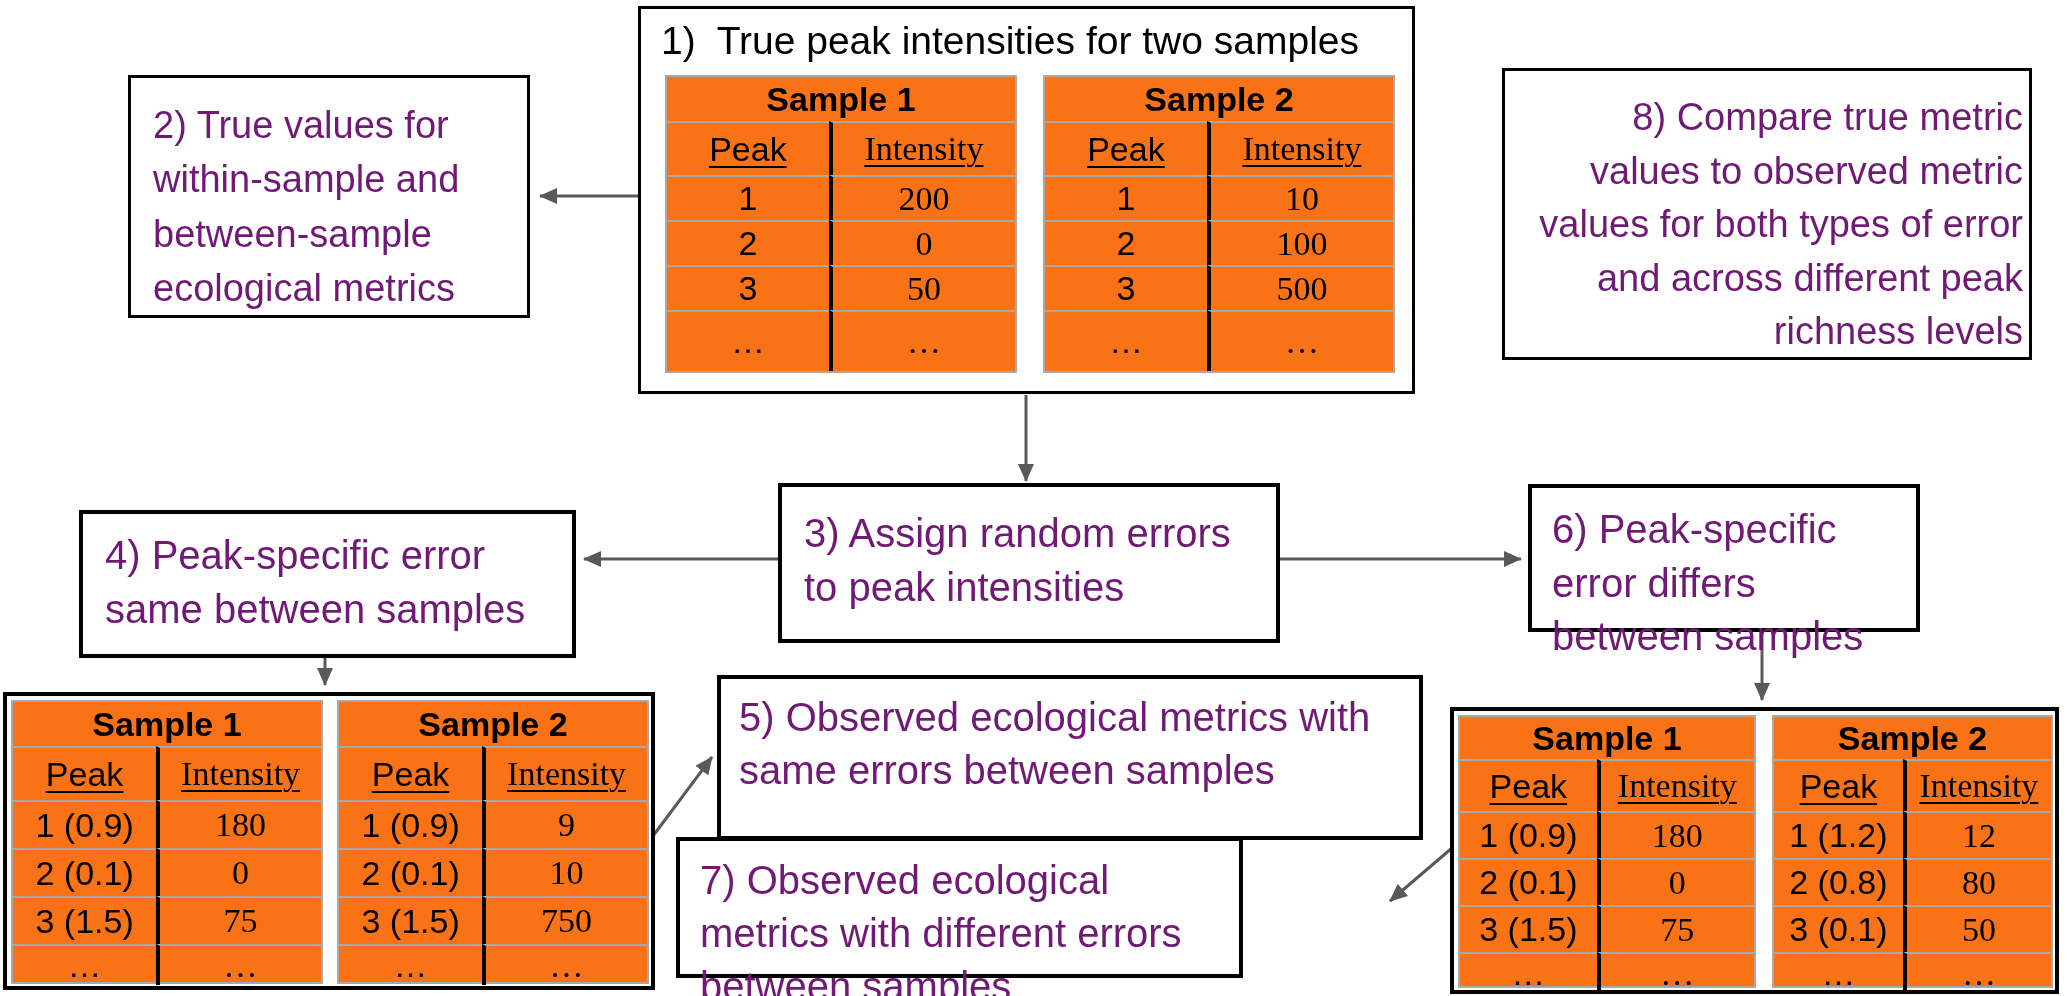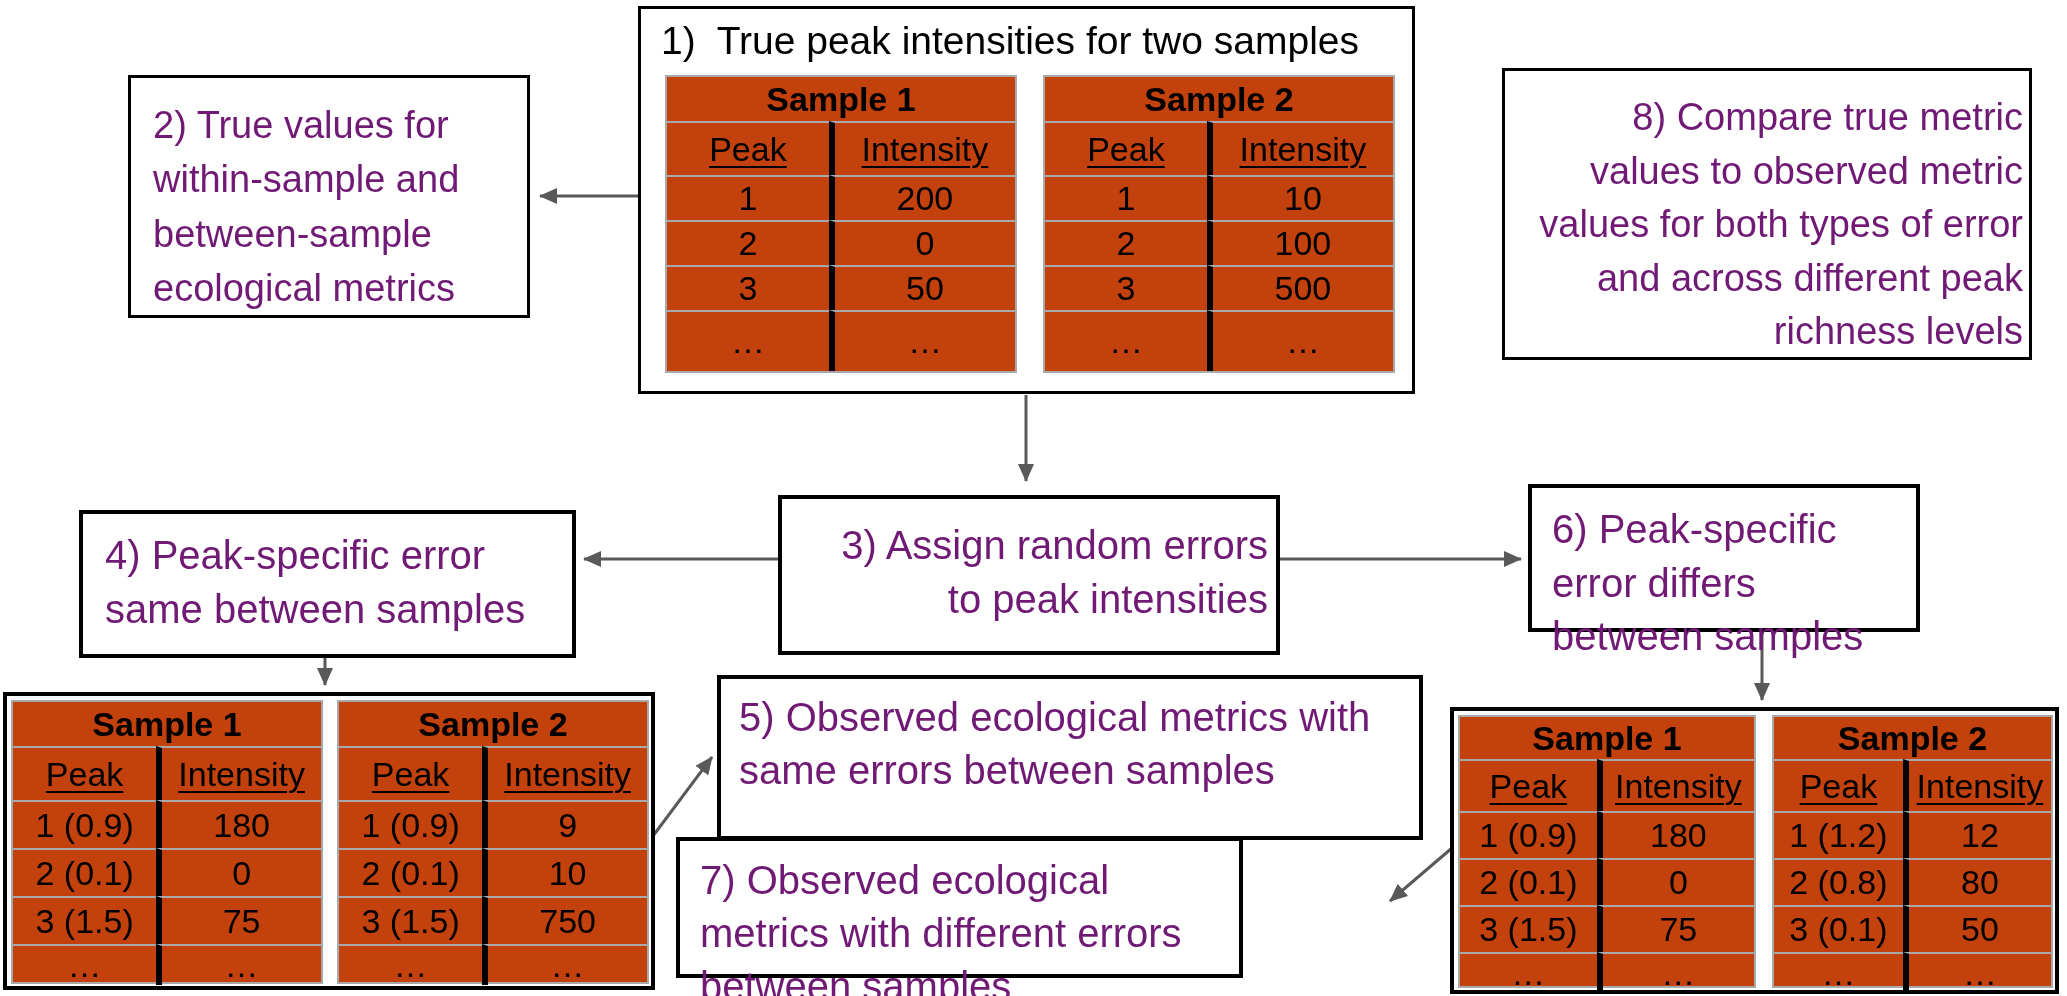--- a/index.html
+++ b/index.html
@@ -14,21 +14,21 @@
 
   #b1{left:638px;top:6px;width:777px;height:388px;}
   #b1 .title{position:absolute;left:20px;top:10px;font-size:39px;}
 
   #b2{left:128px;top:75px;width:402px;height:243px;}
   #b2 .txt{padding:20px 6px 0 22px;font-size:38px;line-height:1.43;}
 
   #b8{left:1502px;top:68px;width:530px;height:292px;}
   #b8 .txt{padding:20px 6px 0 22px;font-size:38px;line-height:1.41;text-align:right;}
 
-  #b3{left:778px;top:495px;width:502px;height:160px;border-width:4px;text-align:right;}
+  #b3{left:778px;top:483px;width:502px;height:160px;border-width:4px;}
   #b3 .txt{padding:20px 8px 0 22px;}
 
   #b4{left:79px;top:486px;width:497px;height:148px;border-width:4px;margin-top:24px;}
   #b4 .txt{padding:15px 8px 0 22px;}
 
   #b6{left:1528px;top:484px;width:392px;height:148px;border-width:4px;}
   #b6 .txt{padding:15px 8px 0 20px;}
 
   #b5{left:717px;top:675px;width:706px;height:165px;border-width:4px;}
   #b5 .txt{padding:12px 4px 0 18px;line-height:1.32;}
@@ -36,26 +36,26 @@
   #b7{left:676px;top:837px;width:567px;height:141px;border-width:4px;}
   #b7 .txt{padding:13px 4px 0 20px;line-height:1.32;}
 
   
   #tgL{left:3px;top:692px;width:652px;height:298px;border-width:4px;}
   #tgR{left:1450px;top:707px;width:609px;height:287px;border-width:4px;}
 
   
   .wtable{
     display:grid;grid-template-columns:46.5% 53.5%;
-    border:2px solid #a9a9a9;box-sizing:border-box;background:#c2410c;
+    border:2px solid #a9a9a9;box-sizing:border-box;background:#f97316;
     font-size:34px;text-align:right;
   }
   .wtable>div{display:flex;align-items:center;justify-content:center;border-top:2px solid #a9a9a9;box-sizing:border-box;}
   .wtable>.tt{grid-column:1/3;border-top:none;font-weight:bold;}
-  .wtable>.c2{border-left:6px solid #000000;}
+  .wtable>.c2{border-left:4px solid #000000;font-family:Liberation Serif, serif;}
   .u{text-decoration:underline;text-underline-offset:5px;text-decoration-thickness:2px;}
 
   
   #b1 .wtable{position:absolute;top:66px;height:298px;grid-template-rows:44px 54px 45px 45px 45px 1fr;}
   #tt1{left:24px;width:352px;}
   #tt2{left:402px;width:352px;}
 
   
   #tgL .wtable{position:absolute;top:4px;height:284px;grid-template-rows:44px 54px 48px 48px 48px 1fr;}
   #tL1{left:4px;width:312px;}

